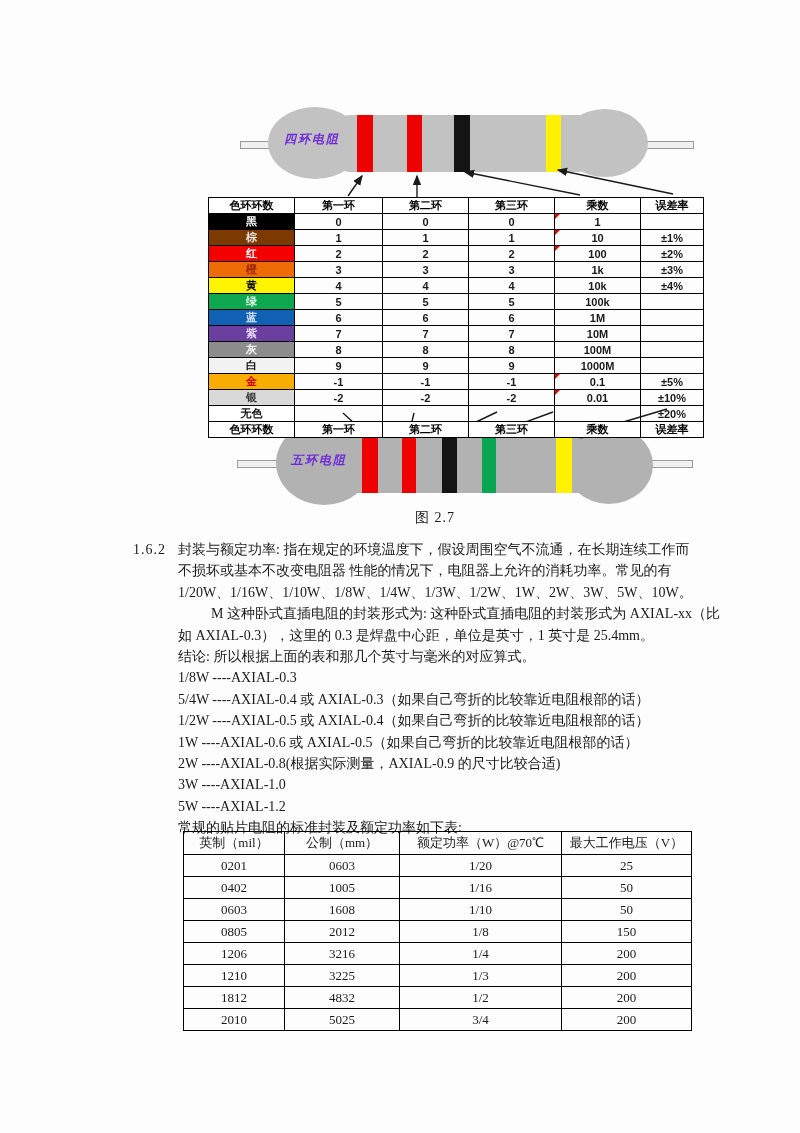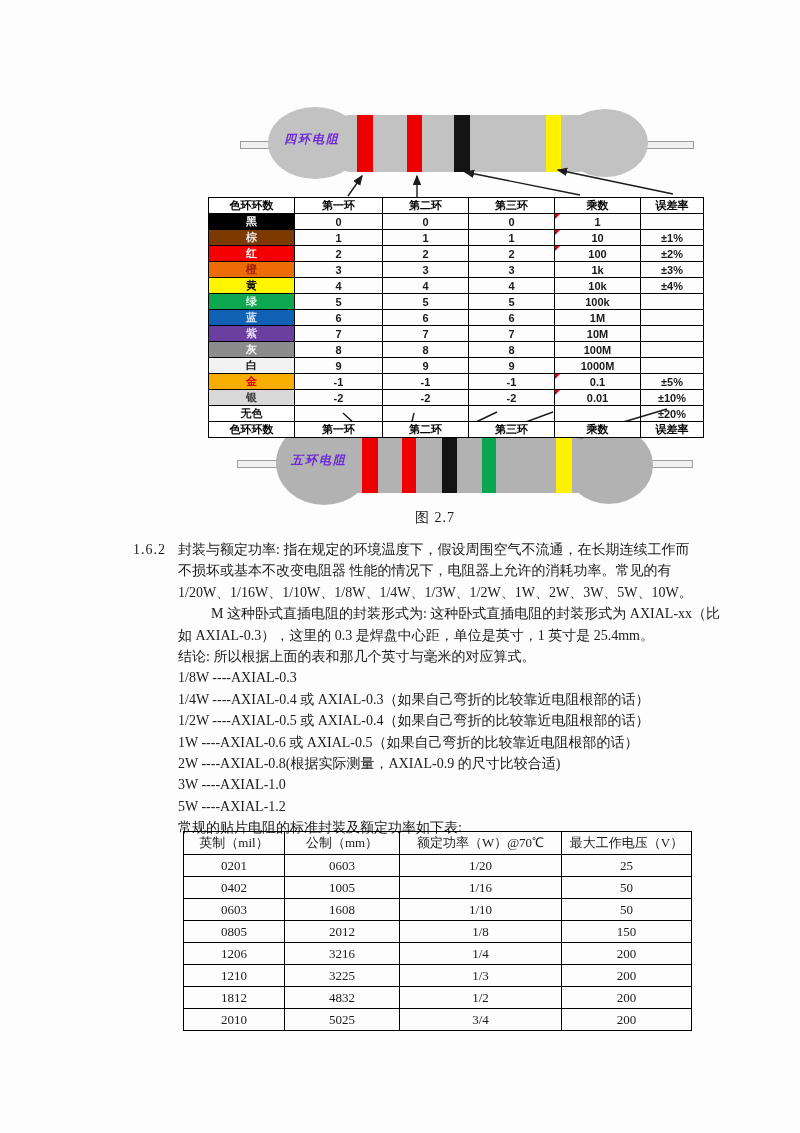--- a/index.html
+++ b/index.html
@@ -244,21 +244,21 @@
   </section>
 
   <section class="bodytext" id="body-text">
       <div class="tline"><span class="secno">1.6.2</span><span>封装与额定功率: 指在规定的环境温度下，假设周围空气不流通，在长期连续工作而</span></div>
       <div class="tline"><span>不损坏或基本不改变电阻器 性能的情况下，电阻器上允许的消耗功率。常见的有</span></div>
       <div class="tline"><span>1/20W、1/16W、1/10W、1/8W、1/4W、1/3W、1/2W、1W、2W、3W、5W、10W。</span></div>
       <div class="tline deep"><span>M 这种卧式直插电阻的封装形式为: 这种卧式直插电阻的封装形式为 AXIAL-xx（比</span></div>
       <div class="tline"><span>如 AXIAL-0.3），这里的 0.3 是焊盘中心距，单位是英寸，1 英寸是 25.4mm。</span></div>
       <div class="tline"><span>结论: 所以根据上面的表和那几个英寸与毫米的对应算式。</span></div>
       <div class="tline"><span>1/8W ----AXIAL-0.3</span></div>
-      <div class="tline"><span>1/4W ----AXIAL-0.4 或 AXIAL-0.3（如果自己弯折的比较靠近电阻根部的话）</span></div>
+      <div class="tline"><span>5/4W ----AXIAL-0.4 或 AXIAL-0.3（如果自己弯折的比较靠近电阻根部的话）</span></div>
       <div class="tline"><span>1/2W ----AXIAL-0.5 或 AXIAL-0.4（如果自己弯折的比较靠近电阻根部的话）</span></div>
       <div class="tline"><span>1W ----AXIAL-0.6 或 AXIAL-0.5（如果自己弯折的比较靠近电阻根部的话）</span></div>
       <div class="tline"><span>2W ----AXIAL-0.8(根据实际测量，AXIAL-0.9 的尺寸比较合适)</span></div>
       <div class="tline"><span>3W ----AXIAL-1.0</span></div>
       <div class="tline"><span>5W ----AXIAL-1.2</span></div>
       <div class="tline"><span>常规的贴片电阻的标准封装及额定功率如下表:</span></div>
     </section>
 
   <table id="smd-table">
       <tbody>

